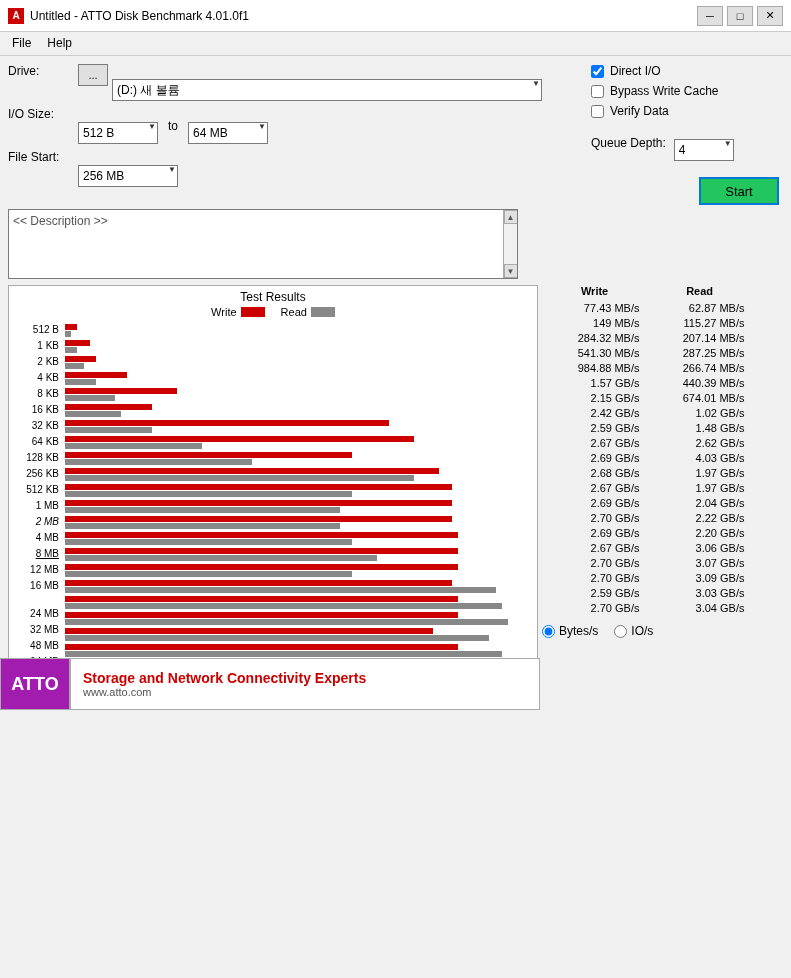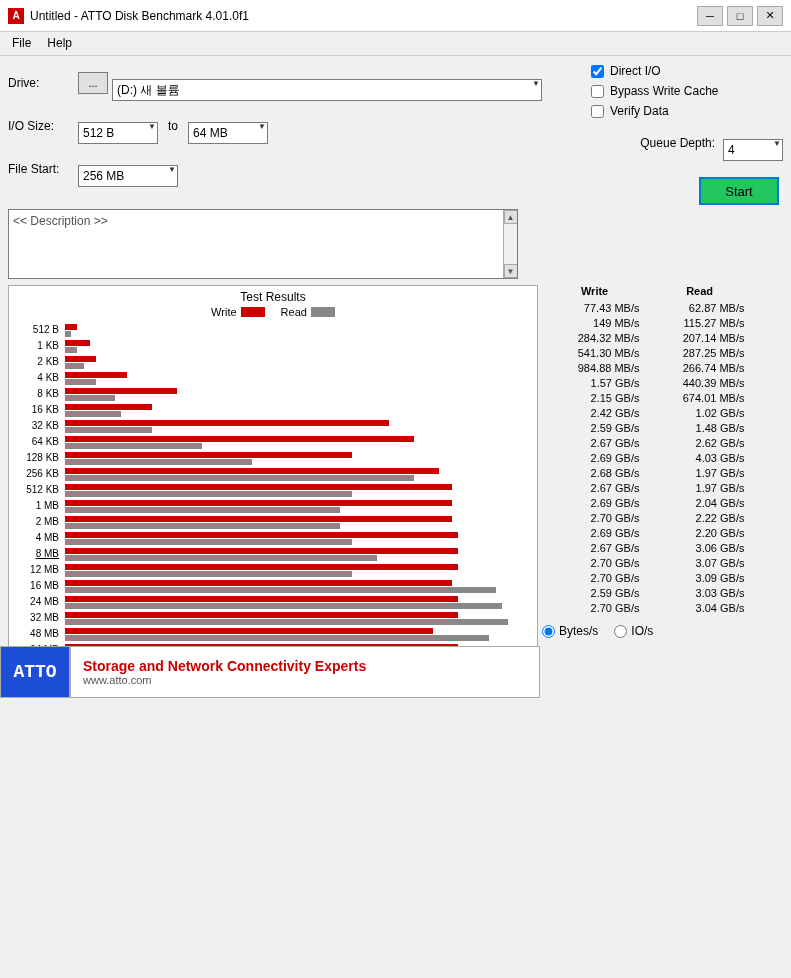--- a/index.html
+++ b/index.html
@@ -20,21 +20,21 @@
 
     .menu-bar {
       background: #f0f0f0;
       border-bottom: 1px solid #ccc;
       display: flex;
       padding: 2px 4px;
       height: 24px;
     }
     .menu-item { padding: 2px 8px; cursor: pointer; font-size: 12px; }
 
-    .settings-row { display: flex; align-items: center; margin-bottom: 6px; }
+    .settings-row { display: flex; align-items: flex-start; margin-bottom: 6px; }
     .settings-label { width: 70px; font-size: 12px; }
     
     select, .select-box {
       border: 1px solid #7a7a7a;
       background: white;
       font-size: 12px;
       padding: 2px 4px;
       appearance: none;
       -webkit-appearance: none;
       cursor: pointer;
@@ -45,21 +45,21 @@
     
     .io-size-row { display: flex; align-items: center; gap: 4px; }
     .io-select { width: 80px; height: 22px; }
     .to-label { font-size: 12px; }
     
     .file-size-select { width: 100px; height: 22px; }
     .checkbox-row { display: flex; align-items: center; margin-bottom: 6px; }
     .checkbox-row input[type=checkbox] { margin-right: 6px; width: 13px; height: 13px; }
     .checkbox-label { font-size: 12px; }
     
-    .queue-row { display: flex; align-items: center; margin-top: 4px; margin-bottom: 8px; justify-content: flex-end; }
+    .queue-row { display: flex; align-items: center; margin-top: 4px; margin-bottom: 8px; }
     .queue-label { font-size: 12px; margin-right: 8px; }
     .queue-select { width: 60px; height: 22px; }
     
     .start-btn {
       width: 80px; height: 28px;
       border: 2px solid #0078d7;
       background: #22c55e;
       font-size: 13px;
       cursor: pointer;
       display: block;
@@ -124,31 +124,30 @@
       bottom: 0;
       left: 0;
       width: 540px;
       height: 52px;
       background: white;
       border: 1px solid #aaa;
       display: flex;
       align-items: center;
     }
     .atto-logo {
-      background: #1d4ed8;
+      background: #a21caf;
       color: white;
       font-size: 18px;
       font-weight: bold;
       width: 70px;
       height: 100%;
       display: flex;
       align-items: center;
       justify-content: center;
       border-right: 2px solid #aaa;
-      font-family: Liberation Mono, monospace;
     }
     .atto-text { padding-left: 12px; }
     .atto-tagline { font-size: 14px; font-weight: bold; color: #cc0000; }
     .atto-url { font-size: 11px; color: #555; }
 
     .layout-wrapper {
       position: relative;
       padding: 8px;
     }
     .left-controls { flex: 1; }
@@ -286,26 +285,26 @@
             <div style="height: 16px; line-height: 8px; display: flex; align-items: center; justify-content: flex-end; padding-right: 2px;">2 KB</div>
             <div style="height: 16px; line-height: 8px; display: flex; align-items: center; justify-content: flex-end; padding-right: 2px;">4 KB</div>
             <div style="height: 16px; line-height: 8px; display: flex; align-items: center; justify-content: flex-end; padding-right: 2px;">8 KB</div>
             <div style="height: 16px; line-height: 8px; display: flex; align-items: center; justify-content: flex-end; padding-right: 2px;">16 KB</div>
             <div style="height: 16px; line-height: 8px; display: flex; align-items: center; justify-content: flex-end; padding-right: 2px;">32 KB</div>
             <div style="height: 16px; line-height: 8px; display: flex; align-items: center; justify-content: flex-end; padding-right: 2px;">64 KB</div>
             <div style="height: 16px; line-height: 8px; display: flex; align-items: center; justify-content: flex-end; padding-right: 2px;">128 KB</div>
             <div style="height: 16px; line-height: 8px; display: flex; align-items: center; justify-content: flex-end; padding-right: 2px;">256 KB</div>
             <div style="height: 16px; line-height: 8px; display: flex; align-items: center; justify-content: flex-end; padding-right: 2px;">512 KB</div>
             <div style="height: 16px; line-height: 8px; display: flex; align-items: center; justify-content: flex-end; padding-right: 2px;">1 MB</div>
-            <div style="height: 16px; line-height: 8px; display: flex; align-items: center; justify-content: flex-end; padding-right: 2px;">2 MB</div>
+            <div style="height: 16px; line-height: 8px; display: flex; align-items: center; justify-content: flex-end; padding-right: 2px; font-style: italic;">2 MB</div>
             <div style="height: 16px; line-height: 8px; display: flex; align-items: center; justify-content: flex-end; padding-right: 2px;">4 MB</div>
             <div style="height: 16px; line-height: 8px; display: flex; align-items: center; justify-content: flex-end; padding-right: 2px; text-decoration: underline;">8 MB</div>
             <div style="height: 16px; line-height: 8px; display: flex; align-items: center; justify-content: flex-end; padding-right: 2px;">12 MB</div>
             <div style="height: 16px; line-height: 8px; display: flex; align-items: center; justify-content: flex-end; padding-right: 2px;">16 MB</div>
-            <div style="height: 16px; line-height: 8px; display: flex; align-items: center; justify-content: flex-end; padding-right: 2px;">24 MB</div>
+            <div style="height: 16px; line-height: 8px; display: flex; align-items: center; justify-content: flex-end; padding-right: 2px; margin-top: 12px;">24 MB</div>
             <div style="height: 16px; line-height: 8px; display: flex; align-items: center; justify-content: flex-end; padding-right: 2px;">32 MB</div>
             <div style="height: 16px; line-height: 8px; display: flex; align-items: center; justify-content: flex-end; padding-right: 2px;">48 MB</div>
             <div style="height: 16px; line-height: 8px; display: flex; align-items: center; justify-content: flex-end; padding-right: 2px;">64 MB</div>
           </div>
           <div style="flex: 1 1 0%;">
             <div style="height: 16px; display: flex; flex-direction: column; justify-content: center; margin-bottom: 0px;">
               <div style="height: 6px; width: 2.66667%; background: rgb(204, 0, 0); margin-bottom: 1px;"></div>
               <div style="height: 6px; width: 1.33333%; background: rgb(136, 136, 136);"></div>
             </div>
             <div style="height: 16px; display: flex; flex-direction: column; justify-content: center; margin-bottom: 0px;">

